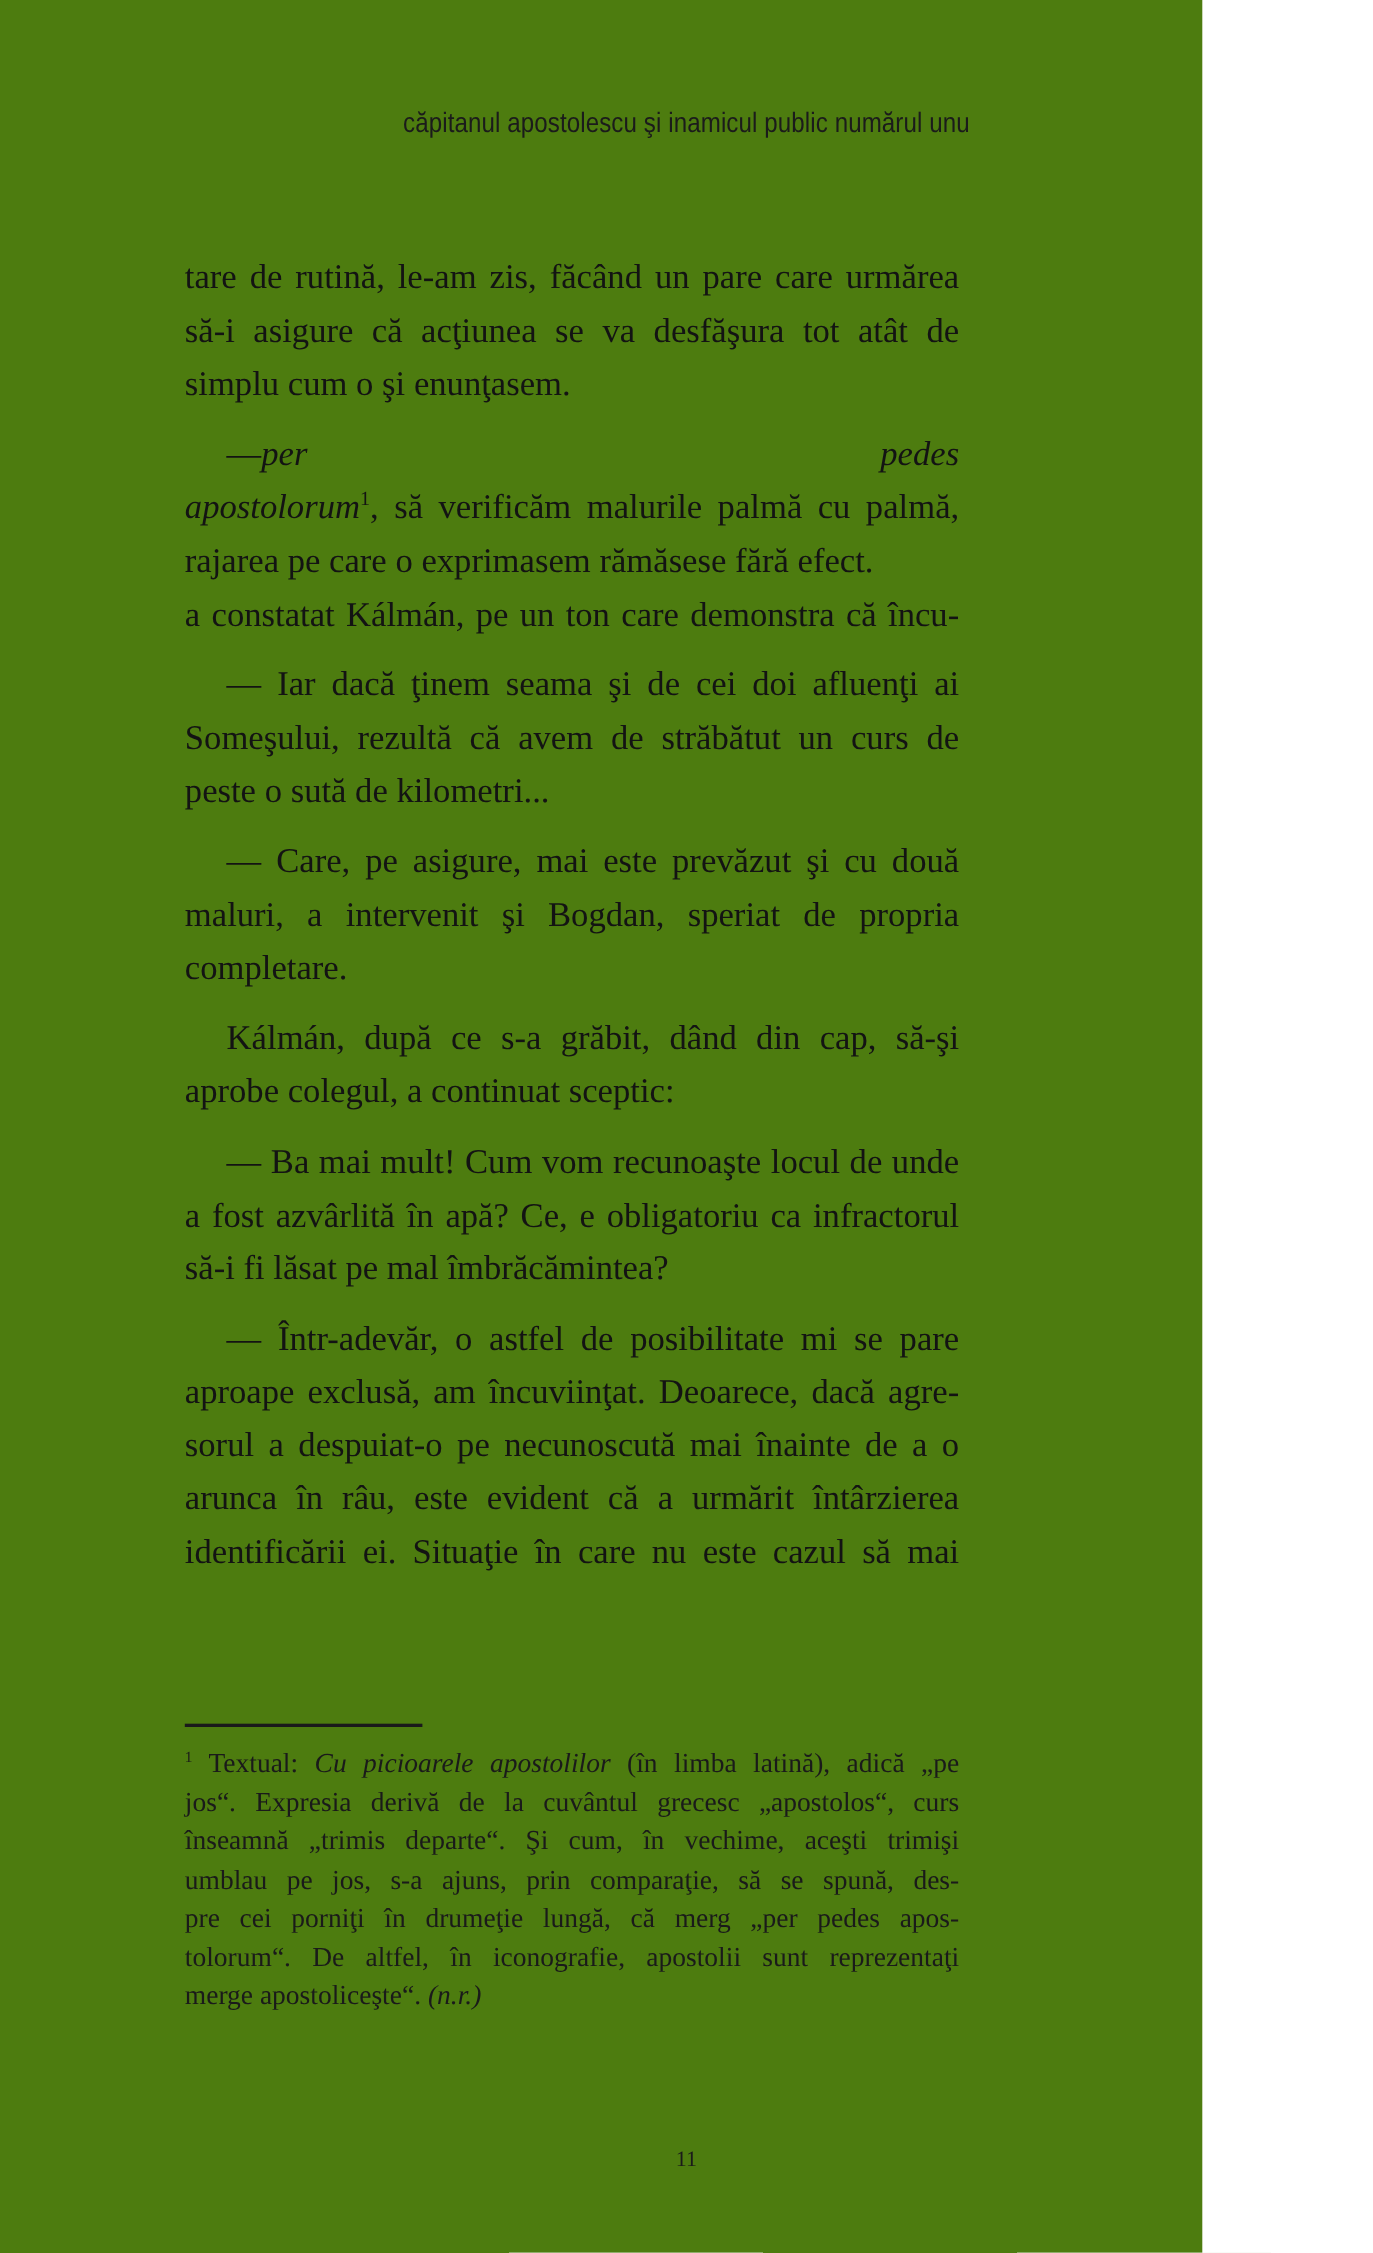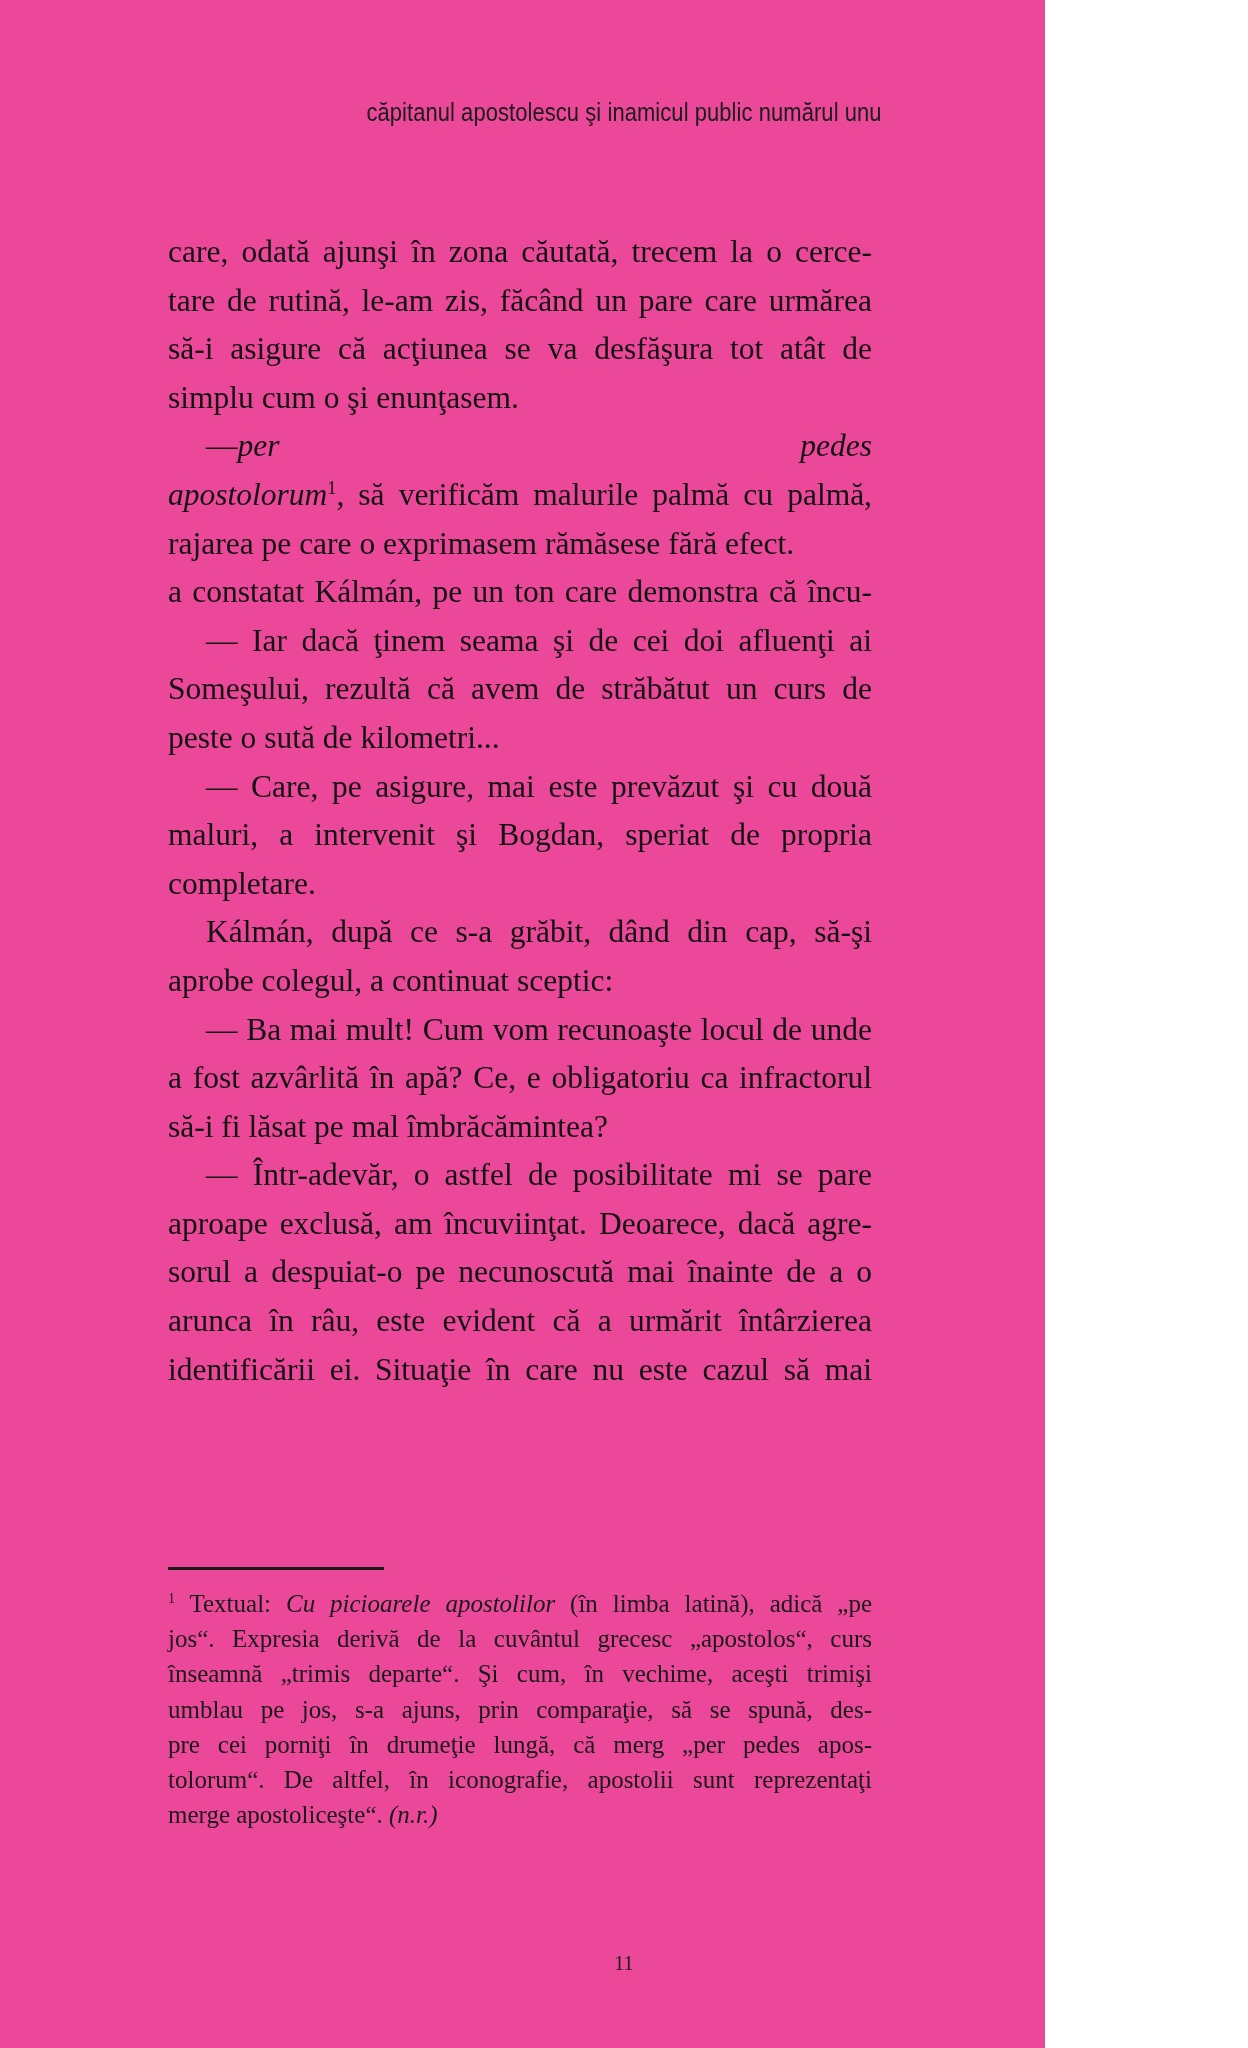--- a/index.html
+++ b/index.html
@@ -14,21 +14,22 @@
     font-family: "Liberation Serif", serif;
     color: #121212;
     overflow: hidden;
   }
 
   .page {
     position: absolute;
     left: 0; top: 0;
     width: 1045px;
     height: 2048px;
-    background: #ec4899;
+    background: #4d7c0f;
+    padding-left: 48px;
   }
 
   
   .running-header {
     position: absolute;
     left: 0;
     top: 98px;
     width: 1248px;
     text-align: center;
     font-family: "Liberation Sans", sans-serif;
@@ -71,21 +72,21 @@
 
   
   .lines { display: block; }
   .ln {
     display: block;
     text-align: justify;
     text-align-last: justify;
     white-space: pre-wrap;
   }
   .ln.last { text-align-last: left; }
-  .ln.ind { text-indent: 38px; }
+  .ln.ind { text-indent: 38px; margin-top: 15px; }
 
   
   .footnote-rule {
     position: absolute;
     left: 168px;
     top: 1567px;
     width: 216px;
     height: 3px;
     background: #1a1a1a;
   }
@@ -127,21 +128,20 @@
 <body>
 
 <div class="page">
 
   <div class="running-header">căpitanul apostolescu şi inamicul public numărul unu</div>
 
   <div class="body-block">
 
     <div class="para cont">
       <span class="lines">
-        <span class="ln">care, odată ajunşi în zona căutată, trecem la o cerce-</span>
         <span class="ln">tare de rutină, le-am zis, făcând un pare care urmărea</span>
         <span class="ln">să-i asigure că acţiunea se va desfăşura tot atât de</span>
         <span class="ln last">simplu cum o şi enunţasem.</span>
       </span>
     </div>
 
     <div class="para">
       <span class="lines">
         <span class="ln ind"><span>—</span><i>per pedes</i></span>
         <span class="ln"><i>apostolorum</i><sup class="fn-ref">1</sup>, să verificăm malurile palmă cu palmă,</span>

